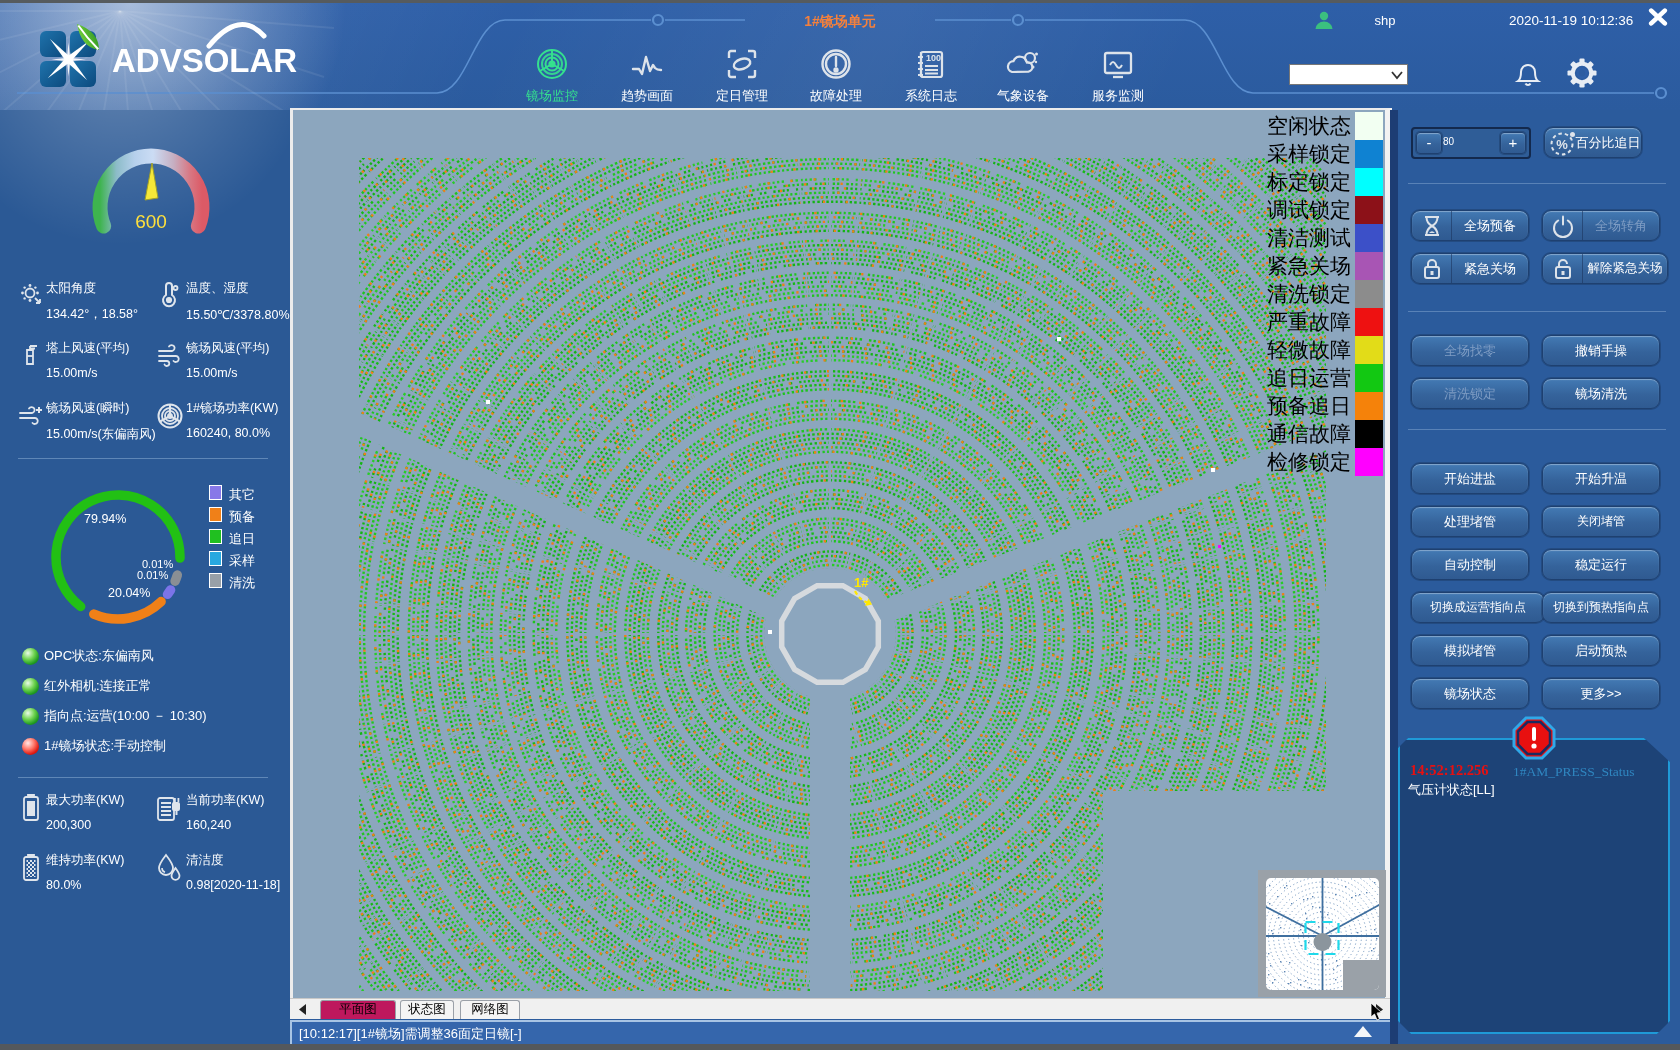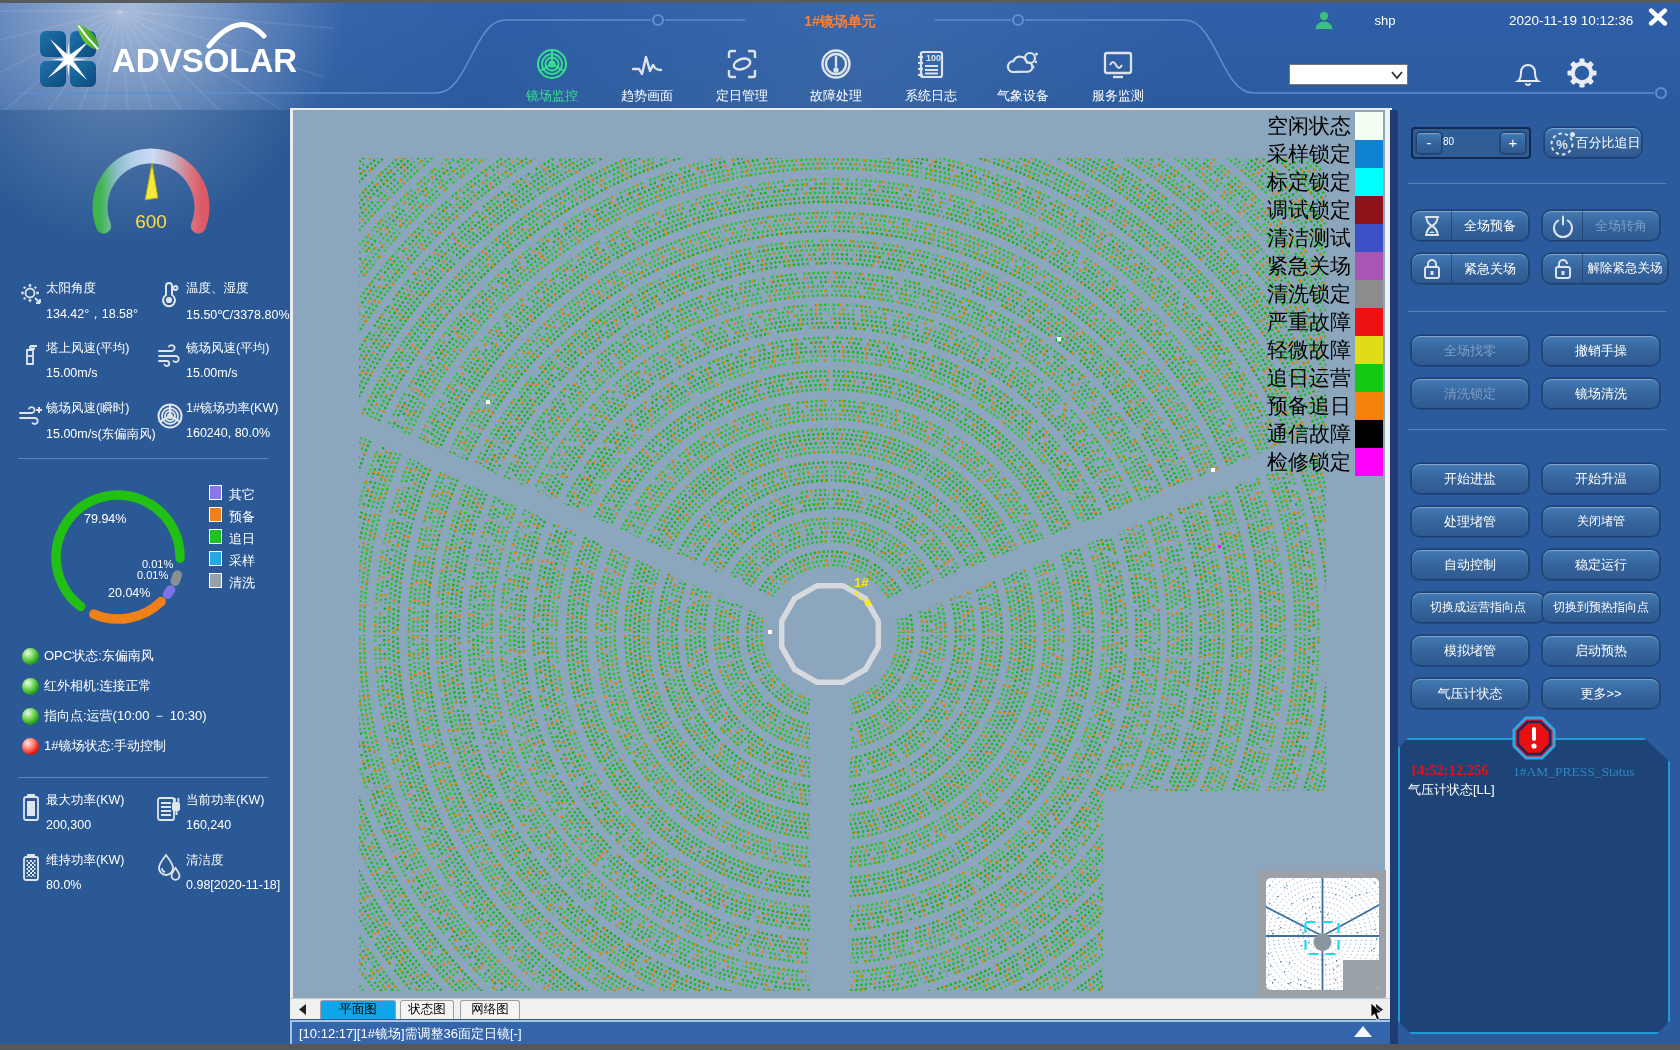--- a/index.html
+++ b/index.html
@@ -933,21 +933,21 @@
     </div>
 <div class="lgrow">
       <span>检修锁定</span>
       <b style="background:#ff00ff"></b>
     </div>
 </div>
 <div id="tabbar">
 <svg class="abs" style="left:8px;top:5px" width="10" height="11">
       <path d="M8 0 L1 5.5 L8 11 z" fill="#222"></path>
     </svg>
-<div class="tab" style="left:30px;width:76px;background:#0ea5e9">平面图</div>
+<div class="tab" style="left:30px;width:76px;background:#be185d">平面图</div>
 <div class="tab" style="left:110px;width:54px;background:#f4f4f4">状态图</div>
 <div class="tab" style="left:170px;width:60px;background:#f4f4f4">网络图</div>
 <svg class="abs" style="right:8px;top:5px" width="10" height="11">
       <path d="M2 0 L9 5.5 L2 11 z" fill="#222"></path>
     </svg>
 </div>
 <svg class="abs" style="left:1370px;top:1003px;z-index:5" width="14" height="20" viewBox="0 0 14 20">
     <path d="M1 0 L1 14 L4.5 11 L7 17 L9.5 16 L7 10 L11.5 9.5 Z" fill="#000" stroke="#fff" stroke-width="0.8"></path>
   </svg>
 <div id="statusbar">[10:12:17][1#镜场]需调整36面定日镜[-]<span class="abs" style="right:18px;top:4px;width:0;height:0;border-left:9px solid transparent;border-right:9px solid transparent;border-bottom:11px solid #f4f6f8"></span></div>
@@ -1017,21 +1017,21 @@
 <div class="btn" style="left:1411px;top:463px;width:118px;font-size:13px">开始进盐</div>
 <div class="btn" style="left:1542px;top:463px;width:118px;font-size:13px">开始升温</div>
 <div class="btn" style="left:1411px;top:506px;width:118px;font-size:13px">处理堵管</div>
 <div class="btn" style="left:1542px;top:506px;width:118px;font-size:12px">关闭堵管</div>
 <div class="btn" style="left:1411px;top:549px;width:118px;font-size:13px">自动控制</div>
 <div class="btn" style="left:1542px;top:549px;width:118px;font-size:13px">稳定运行</div>
 <div class="btn" style="left:1411px;top:592px;width:134px;font-size:12px">切换成运营指向点</div>
 <div class="btn" style="left:1542px;top:592px;width:118px;font-size:12px">切换到预热指向点</div>
 <div class="btn" style="left:1411px;top:635px;width:118px;font-size:13px">模拟堵管</div>
 <div class="btn" style="left:1542px;top:635px;width:118px;font-size:13px">启动预热</div>
-<div class="btn" style="left:1411px;top:678px;width:118px;font-size:13px">气压计状态</div>
+<div class="btn" style="left:1411px;top:678px;width:118px;font-size:13px">镜场状态</div>
 <div class="btn" style="left:1542px;top:678px;width:118px;font-size:13px">更多&gt;&gt;</div>
 <div id="alarm"></div>
 <svg class="abs" style="left:1512px;top:716px" width="44" height="44" viewBox="0 0 44 44">
 <polygon points="14,2 30,2 42,14 42,30 30,42 14,42 2,30 2,14" fill="#e81010" stroke="#30a8e8" stroke-width="3"></polygon>
 <polygon points="15.5,6 28.5,6 38,15.5 38,28.5 28.5,38 15.5,38 6,28.5 6,15.5" fill="none" stroke="#1a2a60" stroke-width="2.5"></polygon>
 <rect x="20" y="11" width="4" height="14" rx="2" fill="#fff"></rect>
     <circle cx="22" cy="30" r="2.6" fill="#fff"></circle>
   </svg>
 <div class="abs" style="left:1410px;top:762px;font-size:14.5px;font-weight:bold;color:#e81010;font-family:'Liberation Serif',serif">14:52:12.256</div>
 <div class="abs" style="left:1513px;top:764px;font-size:13.5px;color:#2f86c0;font-family:'Liberation Serif',serif">1#AM_PRESS_Status</div>

